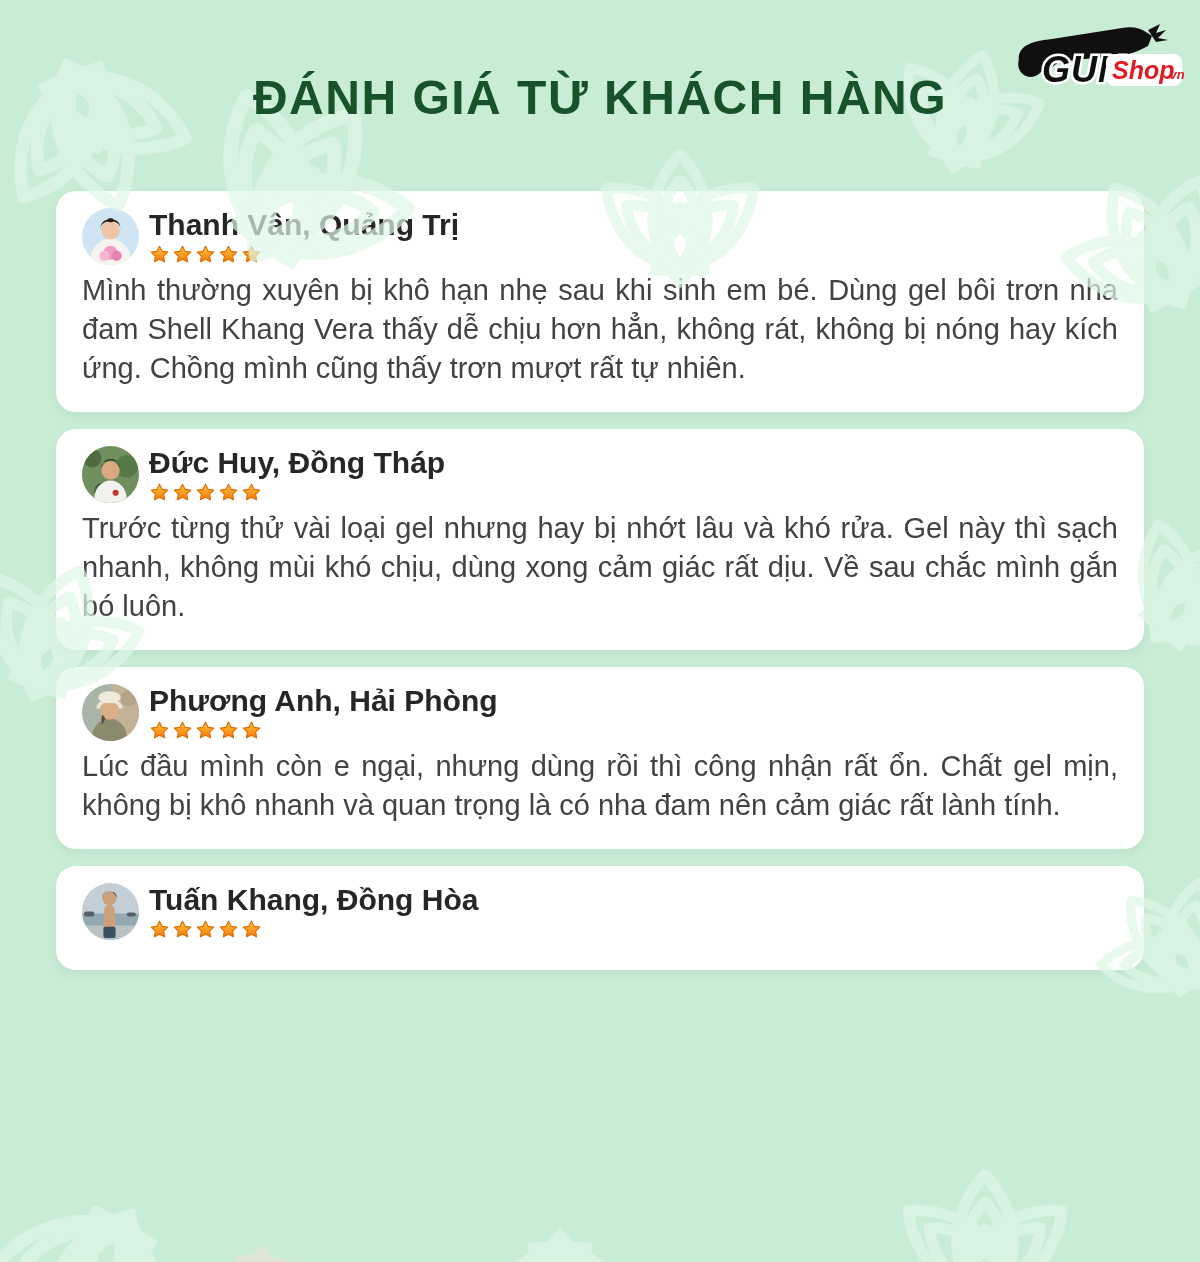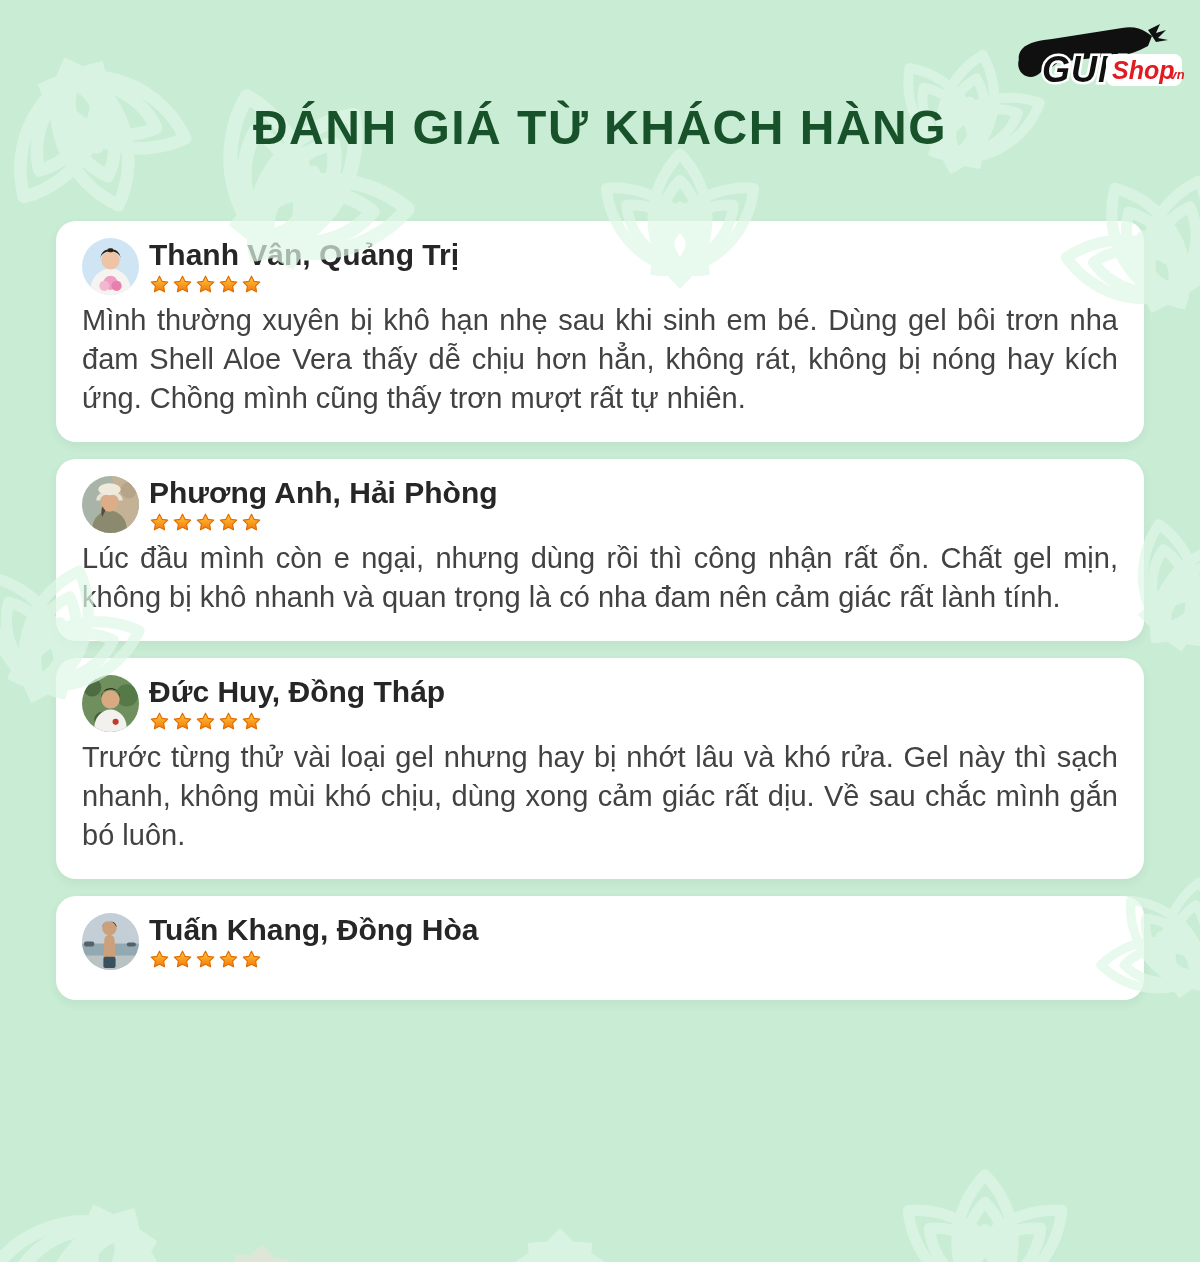--- a/index.html
+++ b/index.html
@@ -18,21 +18,21 @@
   .lotus{ position:absolute; opacity:.7; }
   .lotus use{ stroke:currentColor; }
 
   
   .logo{
     position:absolute; top:16px; right:16px;
     width:170px; height:84px;
   }
 
   
-  .header{ padding-top:100px; text-align:center; position:relative; }
+  .header{ padding-top:70px; text-align:center; position:relative; }
   .page-title{
     font-size:48px; font-weight:800; letter-spacing:1.5px;
     color:#17522a;
   }
 
   
   .cards{
     margin:66px 56px 0 56px;
     display:flex; flex-direction:column; gap:17px;
   }
@@ -177,21 +177,59 @@
               </svg>
               <svg class="star" viewBox="0 0 24 24">
                 <path fill="url(#starGrad)" stroke="#e06c00" stroke-width="1.3" stroke-linejoin="round" d="M12 2.5l2.9 5.9 6.5.9-4.7 4.6 1.1 6.5-5.8-3-5.8 3 1.1-6.5L2.6 9.3l6.5-.9z"></path>
               </svg>
               <svg class="star" viewBox="0 0 24 24">
                 <path fill="url(#starGrad)" stroke="#e06c00" stroke-width="1.3" stroke-linejoin="round" d="M12 2.5l2.9 5.9 6.5.9-4.7 4.6 1.1 6.5-5.8-3-5.8 3 1.1-6.5L2.6 9.3l6.5-.9z"></path>
               </svg>
             </div>
         </div>
       </div>
-      <p class="review-text">Mình thường xuyên bị khô hạn nhẹ sau khi sinh em bé. Dùng gel bôi trơn nha đam Shell Aloe Vera thấy dễ chịu hơn hẳn, không rát, không bị nóng hay kích ứng. Chồng mình cũng thấy trơn mượt rất tự nhiên.</p>
+      <p class="review-text">Mình thường xuyên bị khô hạn nhẹ sau khi sinh em bé. Dùng gel bôi trơn nha đam Shell Khang Vera thấy dễ chịu hơn hẳn, không rát, không bị nóng hay kích ứng. Chồng mình cũng thấy trơn mượt rất tự nhiên.</p>
+    </div>
+
+    <div class="card">
+      <div class="card-header">
+        <div class="avatar">
+          <svg viewBox="0 0 56 56">
+            <rect width="56" height="56" fill="#6f8f5e"></rect>
+            <circle cx="10" cy="12" r="9" fill="#4e6b42"></circle>
+            <circle cx="44" cy="20" r="11" fill="#567a47"></circle>
+            <circle cx="20" cy="44" r="8" fill="#47603c"></circle>
+            <ellipse cx="28" cy="52" rx="16" ry="18" fill="#f2f1ee"></ellipse>
+            <circle cx="28" cy="24" r="9" fill="#d9a981"></circle>
+            <path d="M19,22 C18,12 38,11 37,22 C36,15 33,13 28,13 C23,13 20,16 19,22 Z" fill="#1e1812"></path>
+            <circle cx="33" cy="46" r="3" fill="#c0392b"></circle>
+          </svg>
+        </div>
+        <div class="who">
+          <div class="reviewer-name">Đức Huy, Đồng Tháp</div>
+          <div class="stars">
+              <svg class="star" viewBox="0 0 24 24">
+                <path fill="url(#starGrad)" stroke="#e06c00" stroke-width="1.3" stroke-linejoin="round" d="M12 2.5l2.9 5.9 6.5.9-4.7 4.6 1.1 6.5-5.8-3-5.8 3 1.1-6.5L2.6 9.3l6.5-.9z"></path>
+              </svg>
+              <svg class="star" viewBox="0 0 24 24">
+                <path fill="url(#starGrad)" stroke="#e06c00" stroke-width="1.3" stroke-linejoin="round" d="M12 2.5l2.9 5.9 6.5.9-4.7 4.6 1.1 6.5-5.8-3-5.8 3 1.1-6.5L2.6 9.3l6.5-.9z"></path>
+              </svg>
+              <svg class="star" viewBox="0 0 24 24">
+                <path fill="url(#starGrad)" stroke="#e06c00" stroke-width="1.3" stroke-linejoin="round" d="M12 2.5l2.9 5.9 6.5.9-4.7 4.6 1.1 6.5-5.8-3-5.8 3 1.1-6.5L2.6 9.3l6.5-.9z"></path>
+              </svg>
+              <svg class="star" viewBox="0 0 24 24">
+                <path fill="url(#starGrad)" stroke="#e06c00" stroke-width="1.3" stroke-linejoin="round" d="M12 2.5l2.9 5.9 6.5.9-4.7 4.6 1.1 6.5-5.8-3-5.8 3 1.1-6.5L2.6 9.3l6.5-.9z"></path>
+              </svg>
+              <svg class="star" viewBox="0 0 24 24">
+                <path fill="url(#starGrad)" stroke="#e06c00" stroke-width="1.3" stroke-linejoin="round" d="M12 2.5l2.9 5.9 6.5.9-4.7 4.6 1.1 6.5-5.8-3-5.8 3 1.1-6.5L2.6 9.3l6.5-.9z"></path>
+              </svg>
+            </div>
+        </div>
+      </div>
+      <p class="review-text">Trước từng thử vài loại gel nhưng hay bị nhớt lâu và khó rửa. Gel này thì sạch nhanh, không mùi khó chịu, dùng xong cảm giác rất dịu. Về sau chắc mình gắn bó luôn.</p>
     </div>
 
     <div class="card">
       <div class="card-header">
         <div class="avatar">
           <svg viewBox="0 0 56 56">
             <rect width="56" height="56" fill="#a9b4a8"></rect>
             <rect x="30" width="26" height="56" fill="#c3b296"></rect>
             <circle cx="46" cy="14" r="8" fill="#b5a488"></circle>
             <ellipse cx="27" cy="52" rx="17" ry="18" fill="#8b8a6f"></ellipse>
@@ -216,58 +254,20 @@
               <svg class="star" viewBox="0 0 24 24">
                 <path fill="url(#starGrad)" stroke="#e06c00" stroke-width="1.3" stroke-linejoin="round" d="M12 2.5l2.9 5.9 6.5.9-4.7 4.6 1.1 6.5-5.8-3-5.8 3 1.1-6.5L2.6 9.3l6.5-.9z"></path>
               </svg>
               <svg class="star" viewBox="0 0 24 24">
                 <path fill="url(#starGrad)" stroke="#e06c00" stroke-width="1.3" stroke-linejoin="round" d="M12 2.5l2.9 5.9 6.5.9-4.7 4.6 1.1 6.5-5.8-3-5.8 3 1.1-6.5L2.6 9.3l6.5-.9z"></path>
               </svg>
             </div>
         </div>
       </div>
       <p class="review-text">Lúc đầu mình còn e ngại, nhưng dùng rồi thì công nhận rất ổn. Chất gel mịn, không bị khô nhanh và quan trọng là có nha đam nên cảm giác rất lành tính.</p>
-    </div>
-
-    <div class="card">
-      <div class="card-header">
-        <div class="avatar">
-          <svg viewBox="0 0 56 56">
-            <rect width="56" height="56" fill="#6f8f5e"></rect>
-            <circle cx="10" cy="12" r="9" fill="#4e6b42"></circle>
-            <circle cx="44" cy="20" r="11" fill="#567a47"></circle>
-            <circle cx="20" cy="44" r="8" fill="#47603c"></circle>
-            <ellipse cx="28" cy="52" rx="16" ry="18" fill="#f2f1ee"></ellipse>
-            <circle cx="28" cy="24" r="9" fill="#d9a981"></circle>
-            <path d="M19,22 C18,12 38,11 37,22 C36,15 33,13 28,13 C23,13 20,16 19,22 Z" fill="#1e1812"></path>
-            <circle cx="33" cy="46" r="3" fill="#c0392b"></circle>
-          </svg>
-        </div>
-        <div class="who">
-          <div class="reviewer-name">Đức Huy, Đồng Tháp</div>
-          <div class="stars">
-              <svg class="star" viewBox="0 0 24 24">
-                <path fill="url(#starGrad)" stroke="#e06c00" stroke-width="1.3" stroke-linejoin="round" d="M12 2.5l2.9 5.9 6.5.9-4.7 4.6 1.1 6.5-5.8-3-5.8 3 1.1-6.5L2.6 9.3l6.5-.9z"></path>
-              </svg>
-              <svg class="star" viewBox="0 0 24 24">
-                <path fill="url(#starGrad)" stroke="#e06c00" stroke-width="1.3" stroke-linejoin="round" d="M12 2.5l2.9 5.9 6.5.9-4.7 4.6 1.1 6.5-5.8-3-5.8 3 1.1-6.5L2.6 9.3l6.5-.9z"></path>
-              </svg>
-              <svg class="star" viewBox="0 0 24 24">
-                <path fill="url(#starGrad)" stroke="#e06c00" stroke-width="1.3" stroke-linejoin="round" d="M12 2.5l2.9 5.9 6.5.9-4.7 4.6 1.1 6.5-5.8-3-5.8 3 1.1-6.5L2.6 9.3l6.5-.9z"></path>
-              </svg>
-              <svg class="star" viewBox="0 0 24 24">
-                <path fill="url(#starGrad)" stroke="#e06c00" stroke-width="1.3" stroke-linejoin="round" d="M12 2.5l2.9 5.9 6.5.9-4.7 4.6 1.1 6.5-5.8-3-5.8 3 1.1-6.5L2.6 9.3l6.5-.9z"></path>
-              </svg>
-              <svg class="star" viewBox="0 0 24 24">
-                <path fill="url(#starGrad)" stroke="#e06c00" stroke-width="1.3" stroke-linejoin="round" d="M12 2.5l2.9 5.9 6.5.9-4.7 4.6 1.1 6.5-5.8-3-5.8 3 1.1-6.5L2.6 9.3l6.5-.9z"></path>
-              </svg>
-            </div>
-        </div>
-      </div>
-      <p class="review-text">Trước từng thử vài loại gel nhưng hay bị nhớt lâu và khó rửa. Gel này thì sạch nhanh, không mùi khó chịu, dùng xong cảm giác rất dịu. Về sau chắc mình gắn bó luôn.</p>
     </div>
 
     <div class="card">
       <div class="card-header">
         <div class="avatar">
           <svg viewBox="0 0 56 56">
             <rect width="56" height="56" fill="#c3ced6"></rect>
             <rect y="30" width="56" height="12" fill="#93a9b1"></rect>
             <rect y="42" width="56" height="14" fill="#b9c3c4"></rect>
             <rect x="2" y="28" width="10" height="5" rx="2" fill="#55606a"></rect>

